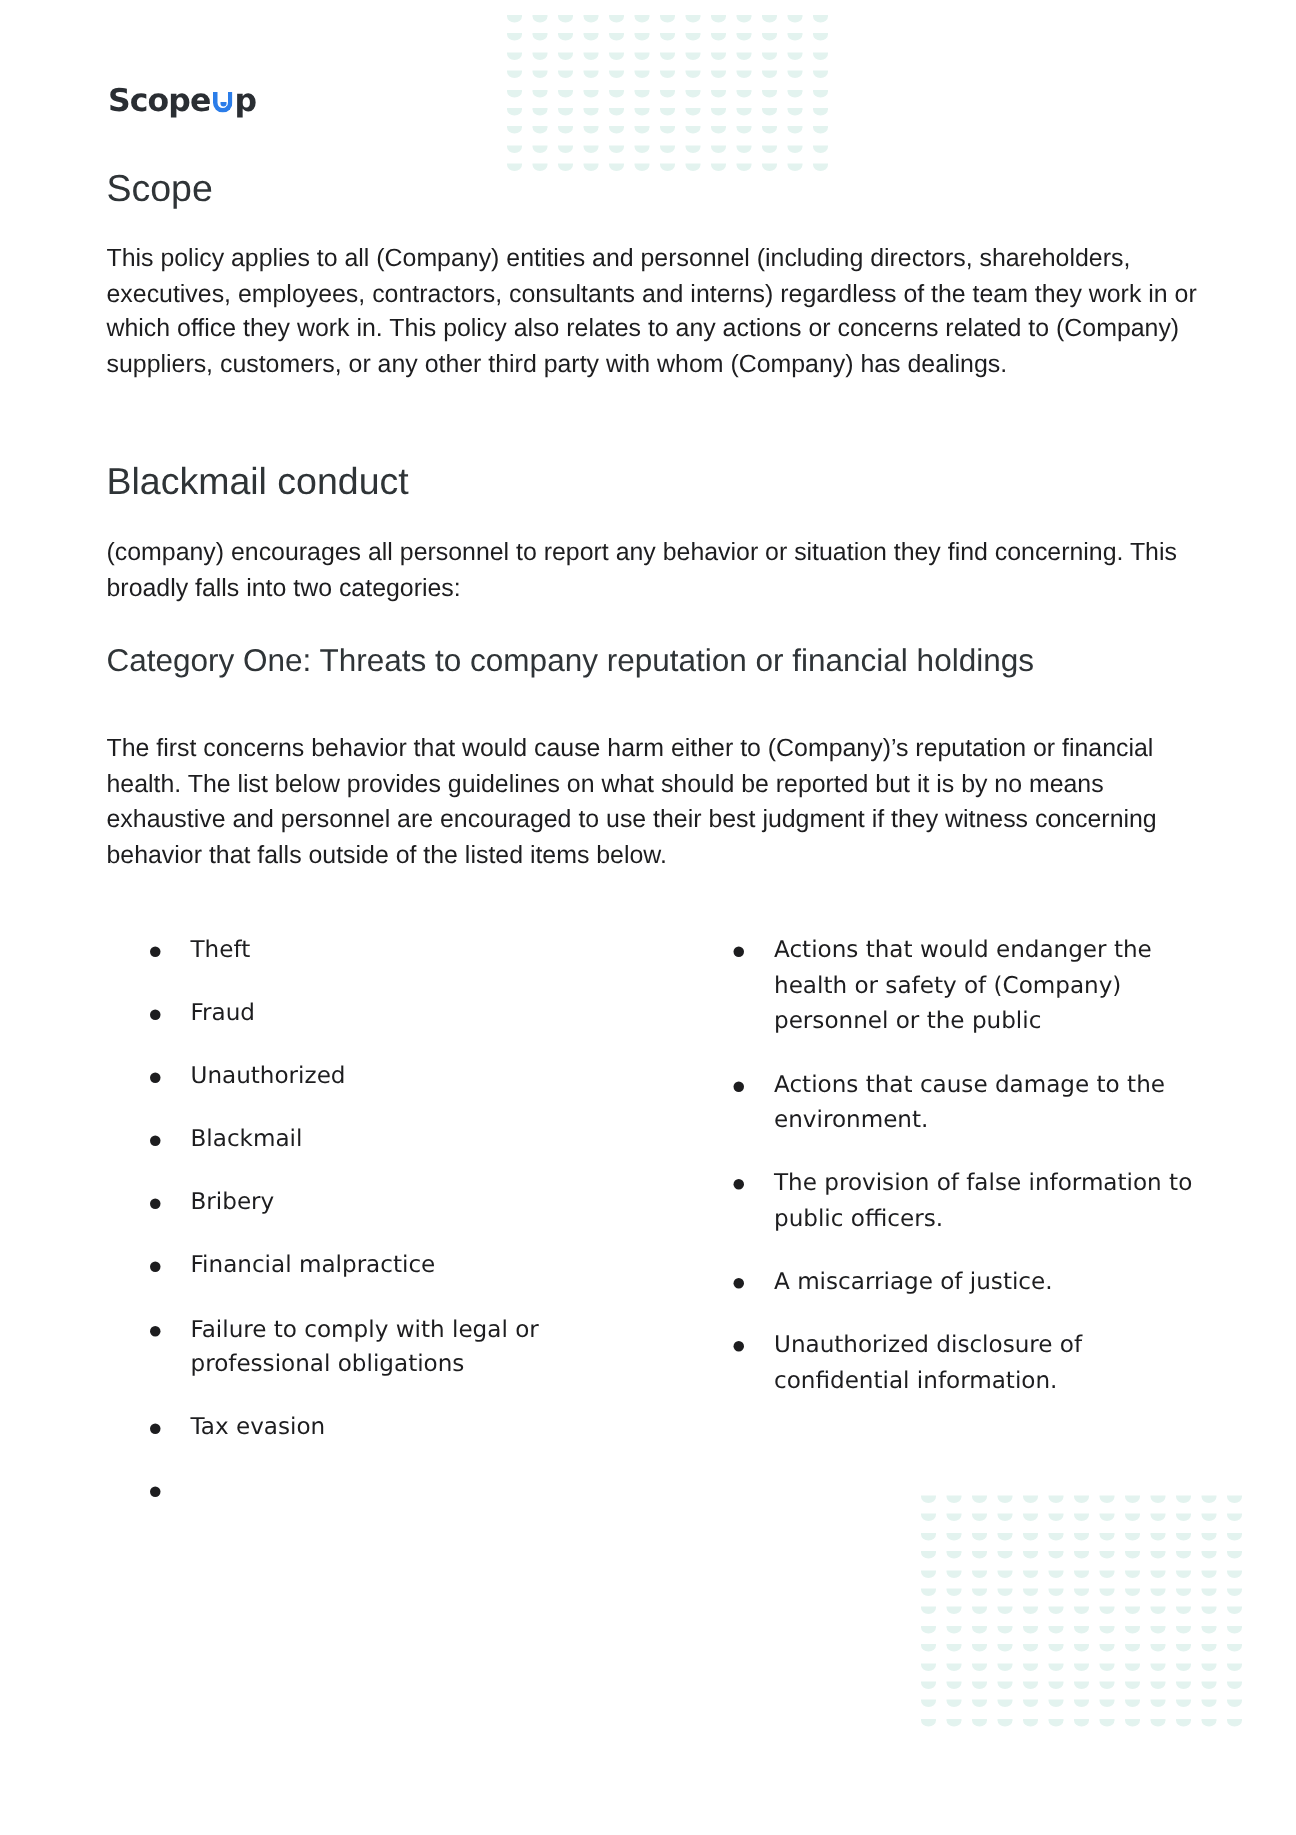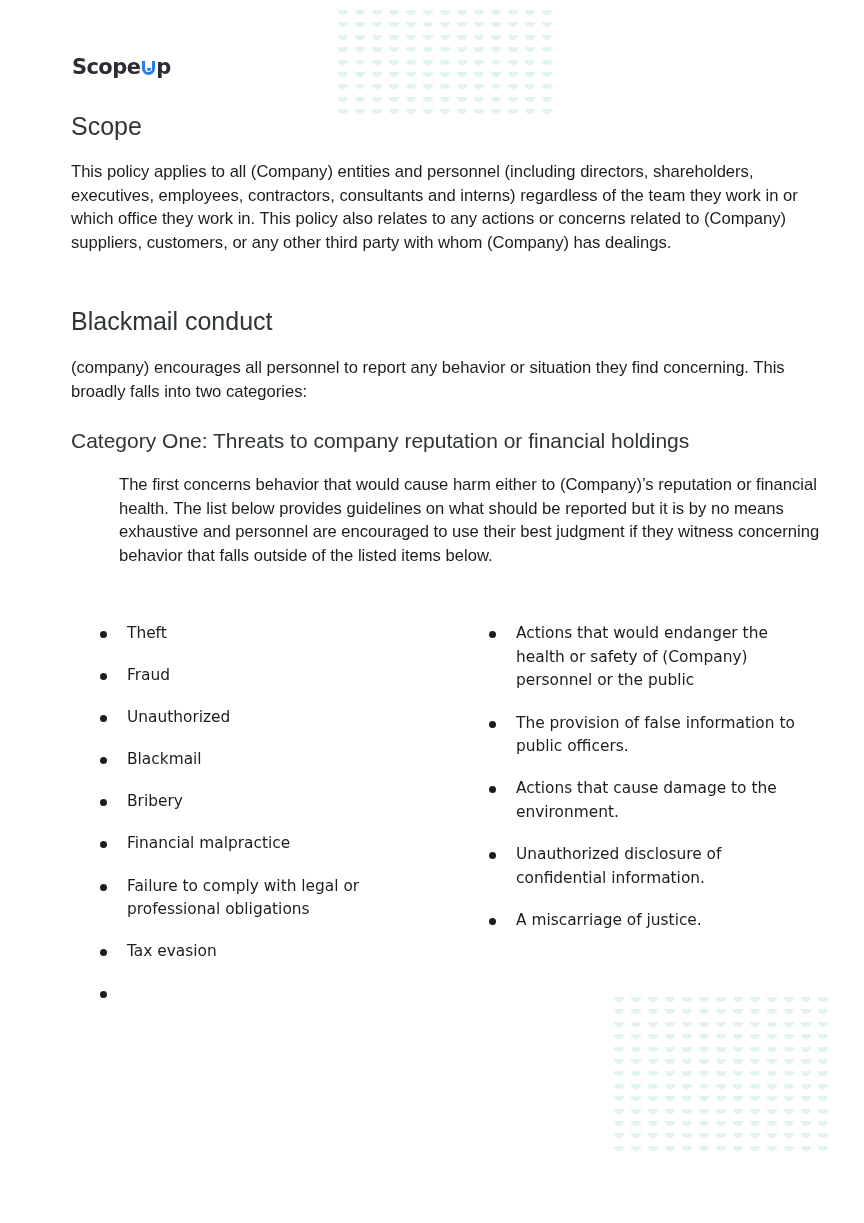--- a/index.html
+++ b/index.html
@@ -91,21 +91,21 @@
       width: 730px;
       font-size: 16.6px;
       line-height: 23.7px;
       color: #1d1d1f;
     }
     #scope-title { top: 112px; }
     #scope-text { top: 160px; }
     #reportable-title { top: 307px; }
     #reportable-text { top: 356px; }
     #category-title { top: 429px; }
-    #category-text { top: 473px; margin-left: 48px; }
+    #category-text { top: 487px; }
     .list {
       position: absolute;
       list-style: none;
       margin: 0;
       padding: 0;
       z-index: 1;
     }
     .list li {
       position: relative;
       padding-left: 27px;
@@ -444,17 +444,17 @@
     <li><span class="bullet"></span><span>Unauthorized</span></li>
     <li><span class="bullet"></span><span>Blackmail</span></li>
     <li><span class="bullet"></span><span>Bribery</span></li>
     <li><span class="bullet"></span><span>Financial malpractice</span></li>
     <li><span class="bullet"></span><span>Failure to comply with legal or professional obligations</span></li>
     <li><span class="bullet"></span><span>Tax evasion</span></li>
     <li><span class="bullet"></span></li>
   </ul>
 <ul class="list" id="list-right">
     <li><span class="bullet"></span><span>Actions that would endanger the health or safety of (Company) personnel or the public</span></li>
+    <li><span class="bullet"></span><span>Actions that cause damage to the environment.</span></li>
     <li><span class="bullet"></span><span>The provision of false information to public officers.</span></li>
-    <li><span class="bullet"></span><span>Actions that cause damage to the environment.</span></li>
+    <li><span class="bullet"></span><span>A miscarriage of justice.</span></li>
     <li><span class="bullet"></span><span>Unauthorized disclosure of confidential information.</span></li>
-    <li><span class="bullet"></span><span>A miscarriage of justice.</span></li>
   </ul>
 
 </body></html>

